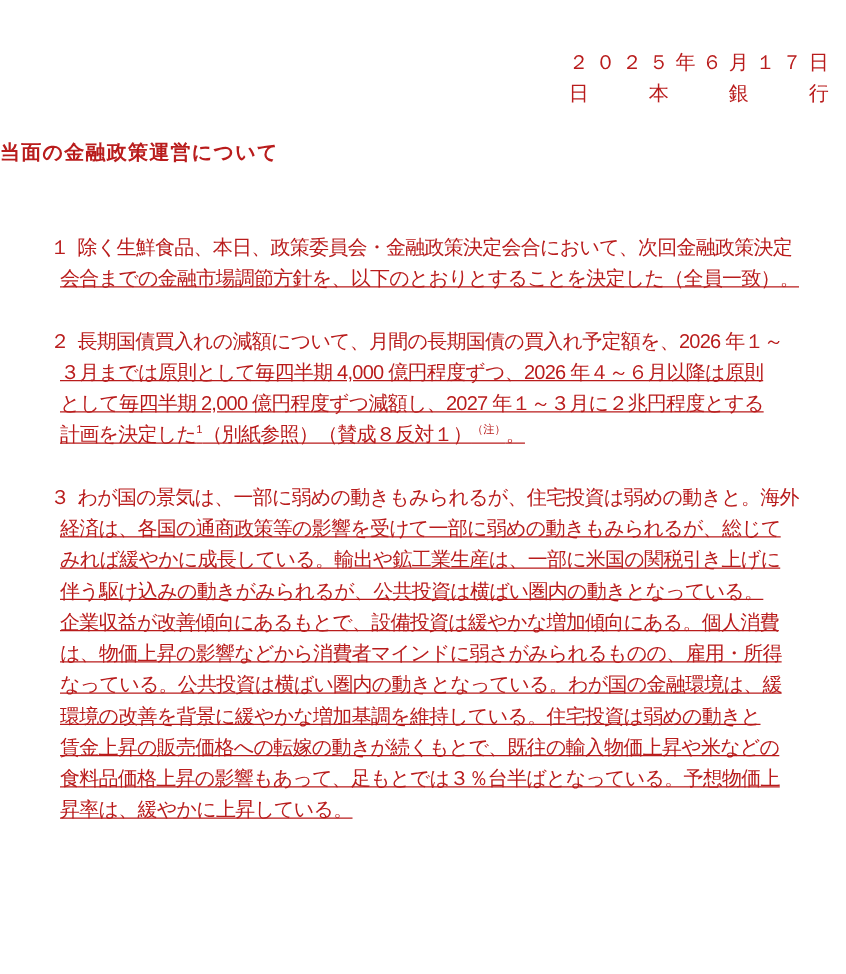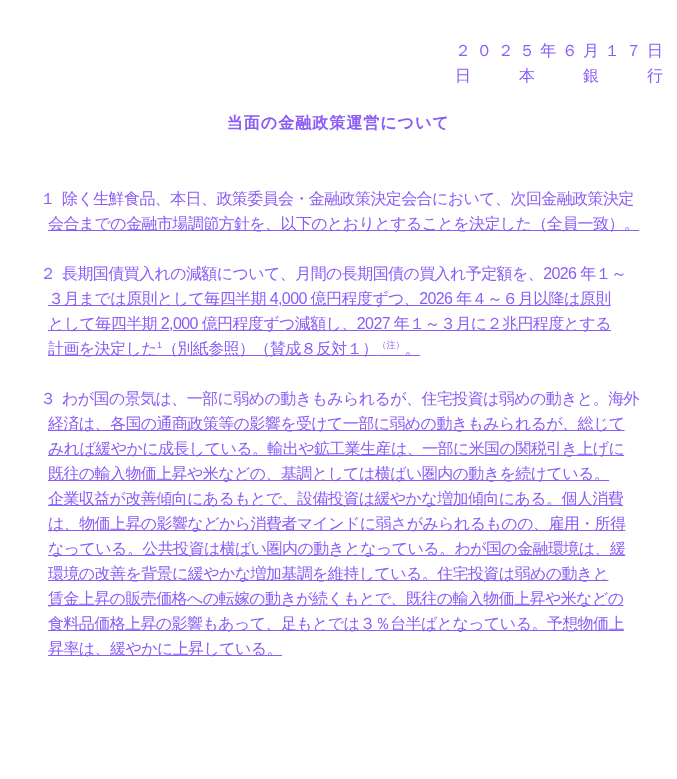--- a/index.html
+++ b/index.html
@@ -5,21 +5,21 @@
   html, body {
     margin: 0;
     padding: 0;
     background: #ffffff;
   }
   .page {
     position: relative;
     width: 677px;
     height: 731px;
     background: #ffffff;
-    color: #8b5cf6;
+    color: #b91c1c;
     font-family: "Liberation Sans", "DejaVu Sans", sans-serif;
     font-size: 16px;
     overflow: hidden;
   }
   
   .header-block {
     width: 208px;
     margin: 38px 14px 0 auto;
   }
   .header-line {
@@ -27,21 +27,21 @@
     line-height: 25px;
     white-space: nowrap;
     text-align: justify;
     text-align-last: justify;
   }
   
   .doc-title {
     margin: 22px 0 0 0;
     font-size: 16px;
     font-weight: bold;
-    text-align: center;
+    text-align: left;
     line-height: 25px;
     letter-spacing: 1px;
   }
   
   .content {
     margin: 51px 20px 0 40px;
   }
   .block + .block {
     margin-top: 25px;
   }
@@ -104,21 +104,21 @@
         <span>計画を決定した</span><sup>1</sup><span>（別紙参照）（賛成８反対１）</span><sup>（注）</sup><span>。</span>
       </div>
     </div>
 
     <div class="block">
       <div class="line">
         <span class="para-num">３．</span><span>わが国の景気は、一部に弱めの動きもみられるが、住宅投資は弱めの動きと。海外</span>
       </div>
       <div class="line cont">経済は、各国の通商政策等の影響を受けて一部に弱めの動きもみられるが、総じて</div>
       <div class="line cont">みれば緩やかに成長している。輸出や鉱工業生産は、一部に米国の関税引き上げに</div>
-      <div class="line cont">既往の輸入物価上昇や米などの、基調としては横ばい圏内の動きを続けている。</div>
+      <div class="line cont">伴う駆け込みの動きがみられるが、公共投資は横ばい圏内の動きとなっている。</div>
       <div class="line cont">企業収益が改善傾向にあるもとで、設備投資は緩やかな増加傾向にある。個人消費</div>
       <div class="line cont">は、物価上昇の影響などから消費者マインドに弱さがみられるものの、雇用・所得</div>
       <div class="line cont">なっている。公共投資は横ばい圏内の動きとなっている。わが国の金融環境は、緩</div>
       <div class="line cont">環境の改善を背景に緩やかな増加基調を維持している。住宅投資は弱めの動きと</div>
       <div class="line cont">賃金上昇の販売価格への転嫁の動きが続くもとで、既往の輸入物価上昇や米などの</div>
       <div class="line cont">食料品価格上昇の影響もあって、足もとでは３％台半ばとなっている。予想物価上</div>
       <div class="line cont">昇率は、緩やかに上昇している。</div>
     </div>
 
   </div>

